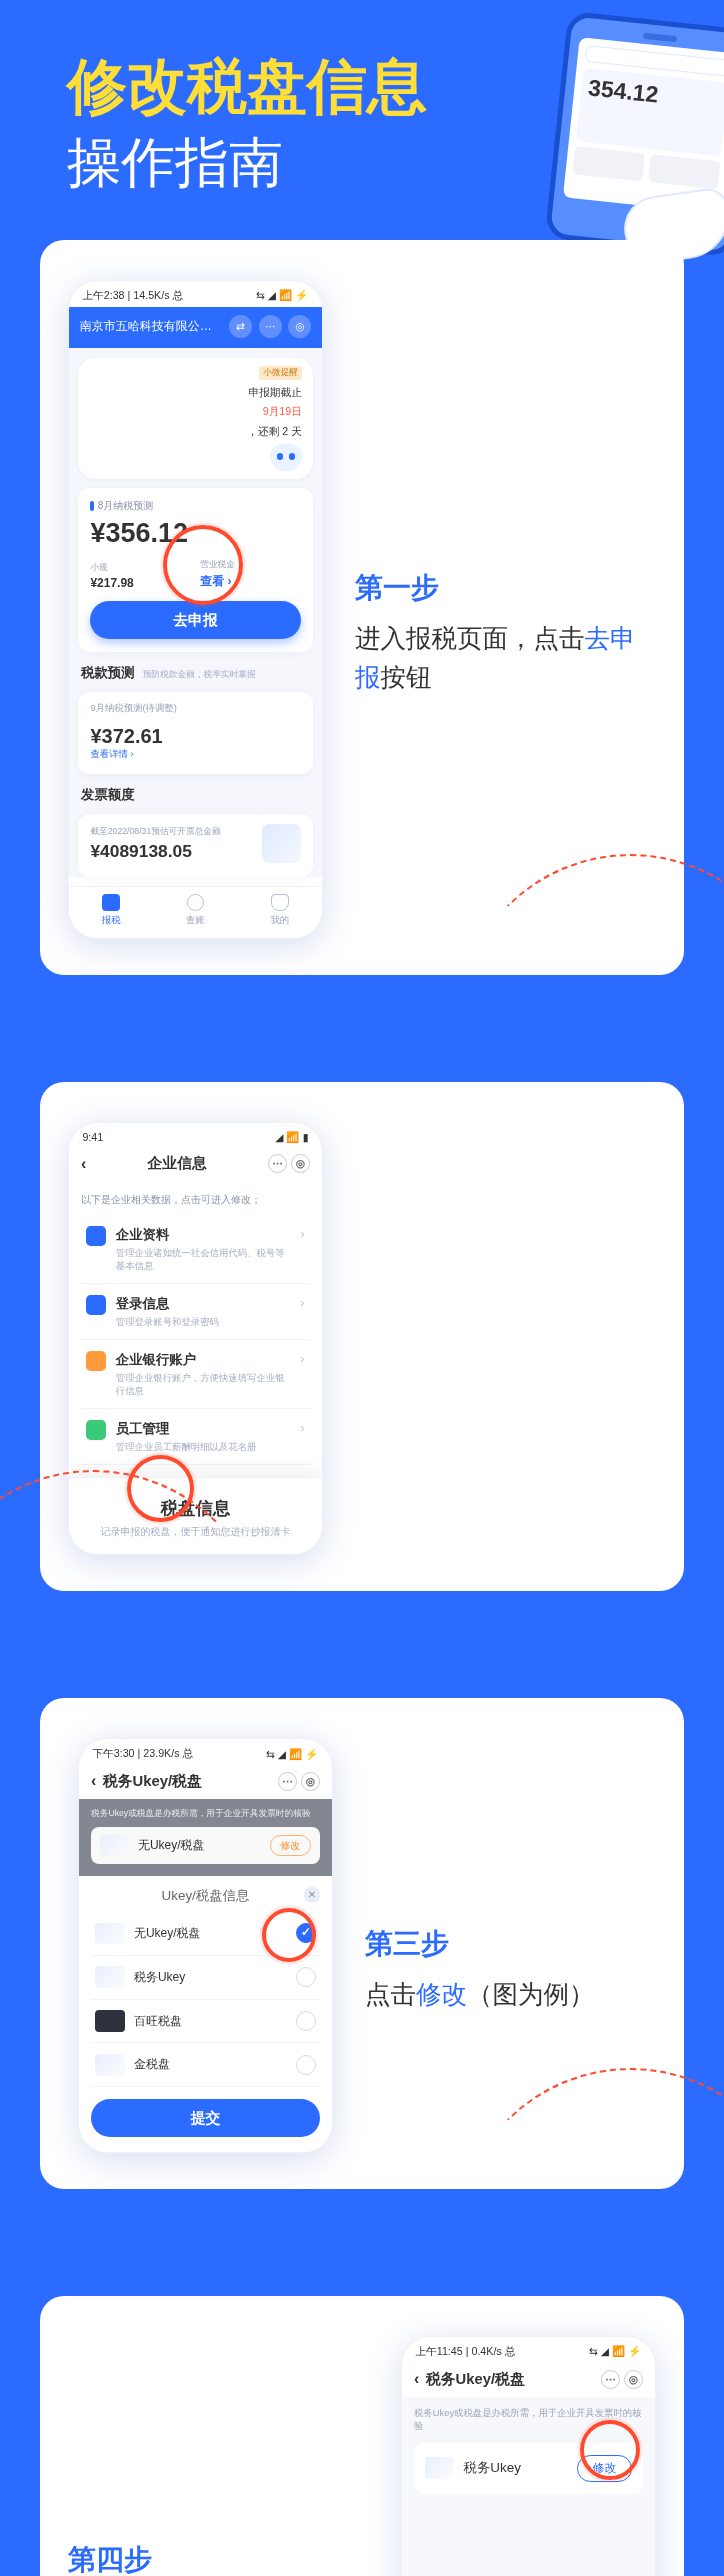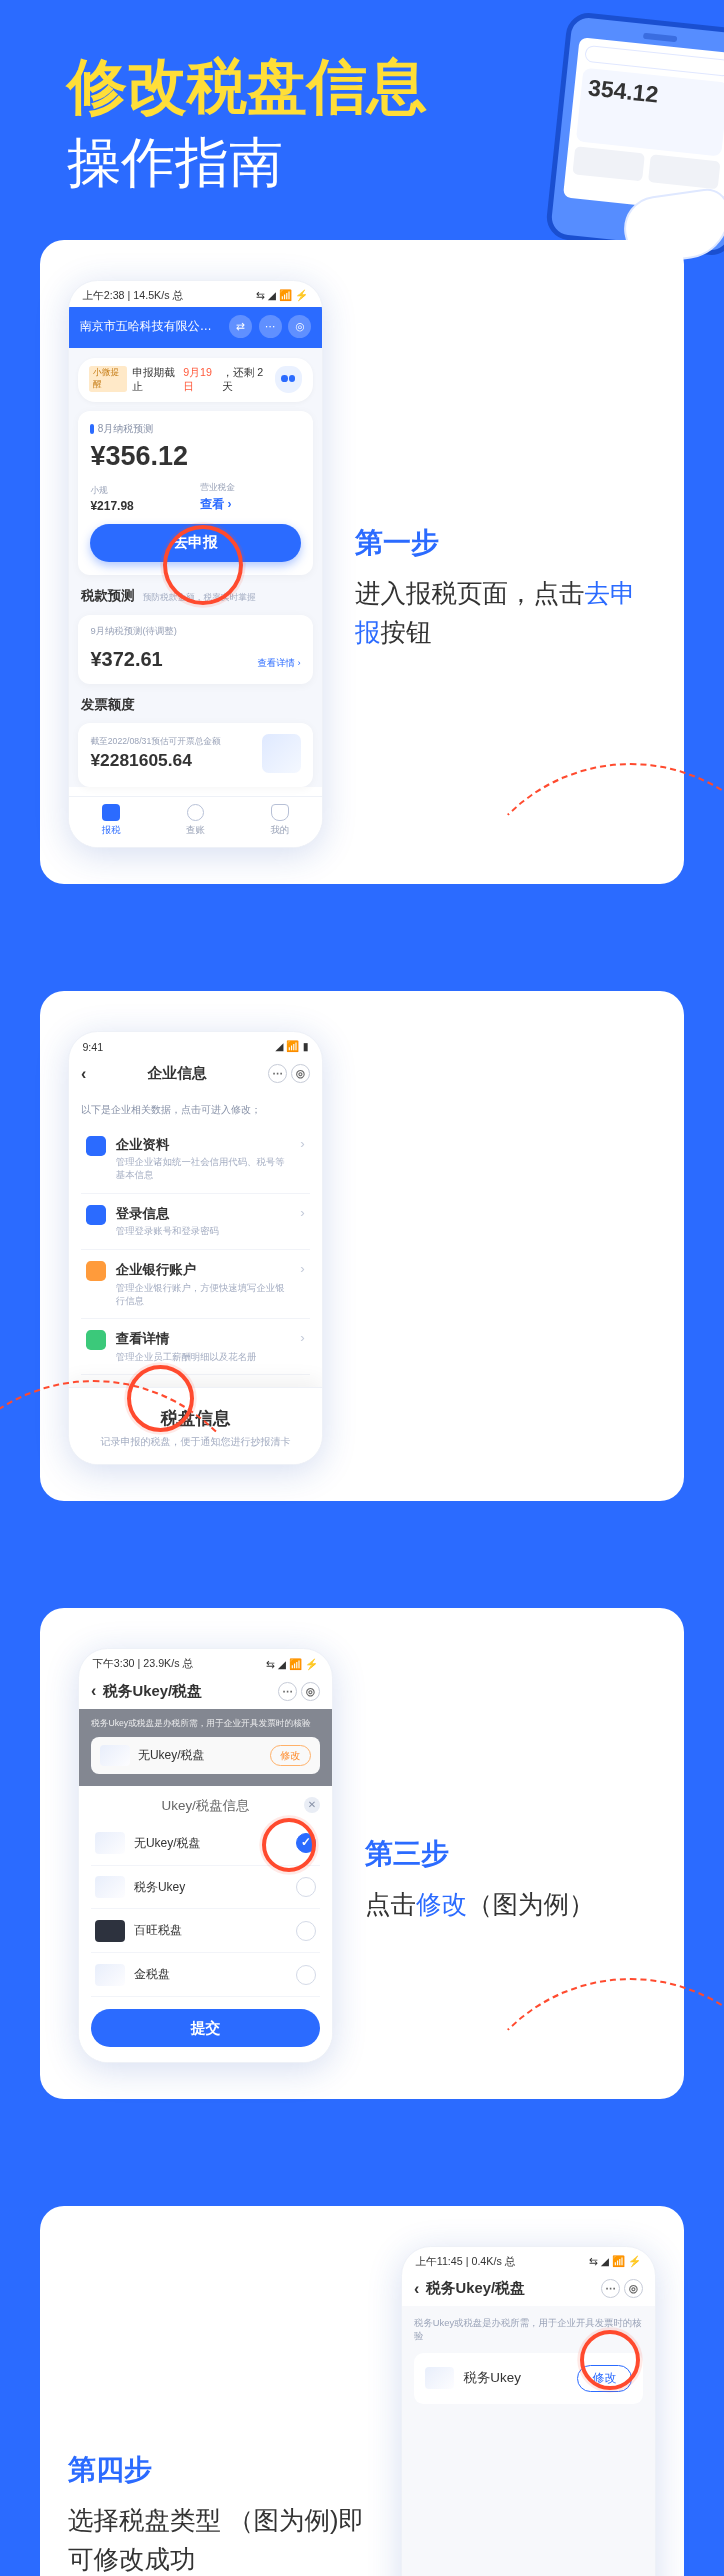--- a/index.html
+++ b/index.html
@@ -84,21 +84,21 @@
 .p1-title-row {
   background: #2b6bff; color: #fff; padding: 8px 10.7px 10.7px; display: flex;
   align-items: center; gap: 6.7px; font-size: 12px;
 }
 .p1-title-row .co { flex: 1; overflow: hidden; white-space: nowrap; text-overflow: ellipsis; }
 .p1-circle { width: 23px; height: 23px; border-radius: 11.4px; background: rgba(255,255,255,.25);
   display: inline-flex; align-items: center; justify-content: center; font-size: 10.7px; }
 .p1-body { background: #f5f7fc; padding: 9.4px 9.4px 0; }
 .p1-alert {
   background: #fff; border-radius: 17.4px; padding: 8px 10.7px; font-size: 10.7px;
-  display: flex; align-items: flex-start; gap: 5.4px; box-shadow: 0 1.3px 5.4px rgba(0,0,0,.04);
+  display: flex; align-items: flex-end; gap: 5.4px; box-shadow: 0 1.3px 5.4px rgba(0,0,0,.04); flex-direction: column;
 }
 .p1-alert .tag { background: #ffe9c8; color: #c47a12; border-radius: 2.7px; padding: 1.3px 4px; font-size: 8.7px; }
 .p1-alert .dl { color: #ff5a3c; }
 .p1-robot {
   width: 32px; height: 27px; background: #eaf1ff; border-radius: 12px 12px 14.8px 14.8px;
   position: relative; display: inline-block; margin-left: auto;
 }
 .p1-robot::before, .p1-robot::after {
   content: ""; position: absolute; width: 6.7px; height: 6.7px; background: #2b6bff;
   border-radius: 50%; top: 9.4px;
@@ -279,32 +279,32 @@
               </div>
             </div>
             <div class="go-btn">去申报</div>
           </div>
           <div class="p1-sec-h">
             <span>税款预测</span>
             <span class="sub">预防税款金额，税率实时掌握</span>
           </div>
           <div class="p1-card">
             <div class="sl" style="font-size:9.4px;color:#9aa3b8;">9月纳税预测(待调整)</div>
-            <div style="display:flex;align-items:baseline;justify-content:space-between;margin-top:4px;">
+            <div style="display:flex;align-items:baseline;justify-content:space-between;margin-top:4px;flex-direction:column;">
               <span class="amt" style="font-size:20px;">¥372.61</span>
               <span class="detail-link">查看详情 ›</span>
             </div>
           </div>
           <div class="p1-sec-h">
               <span>发票额度</span>
             </div>
           <div class="p1-card p1-invoice">
             <div style="flex:1;">
               <div class="sl" style="font-size:8.7px;color:#9aa3b8;">截至2022/08/31预估可开票总金额</div>
-              <div style="font-size:17.4px;font-weight:700;margin-top:2.7px;">¥2281605.64</div>
+              <div style="font-size:17.4px;font-weight:700;margin-top:2.7px;">¥4089138.05</div>
             </div>
             <div class="illus"></div>
           </div>
         </div>
         <div class="p1-bottom">
           <div class="bi active"><div class="ic ic-sq"></div><span>报税</span></div>
           <div class="bi"><div class="ic ic-c"></div><span>查账</span></div>
           <div class="bi"><div class="ic ic-u"></div><span>我的</span></div>
         </div>
         <div class="hl-circle" style="width:80px;height:80px;left:94px;top:244px;"></div>
@@ -356,21 +356,21 @@
             <div class="p2-ic or"></div>
             <div class="tcol">
                 <div class="t">企业银行账户</div>
                 <div class="d">管理企业银行账户，方便快速填写企业银行信息</div>
               </div>
             <div class="arr">›</div>
           </div>
           <div class="p2-item">
             <div class="p2-ic gr"></div>
             <div class="tcol">
-                <div class="t">查看详情</div>
+                <div class="t">员工管理</div>
                 <div class="d">管理企业员工薪酬明细以及花名册</div>
               </div>
             <div class="arr">›</div>
           </div>
           <div class="p2-pop">
             <div class="pt">税盘信息</div>
             <div class="pd">记录申报的税盘，便于通知您进行抄报清卡</div>
           </div>
         </div>
         <div class="hl-circle" style="width:67px;height:67px;left:58px;bottom:32px;"></div>

